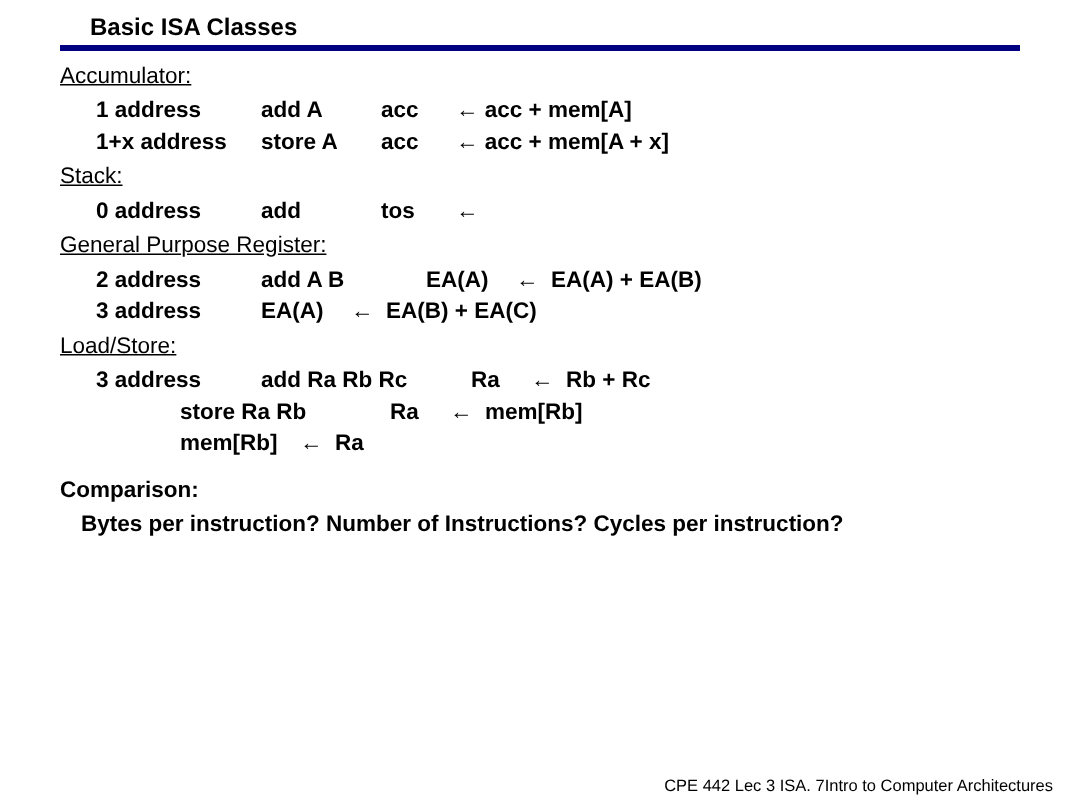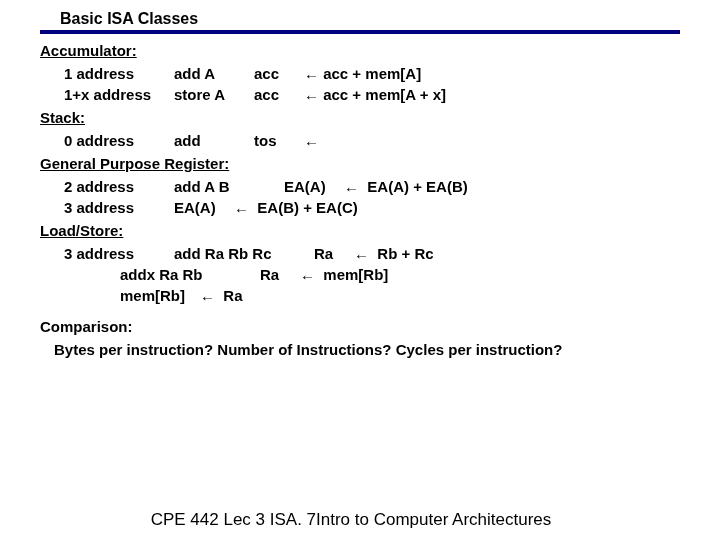--- a/index.html
+++ b/index.html
@@ -21,21 +21,21 @@
     font-size: 16px;
     font-weight: bold;
     margin: 0 0 2px 20px;
   }
   .rule {
     border: none;
     border-top: 4px solid #000080;
     margin: 0 0 8px 0;
   }
   .section {
-    font-weight: bold;
+    font-weight: normal;
     text-decoration: underline;
     margin: 6px 0 6px 0;
   }
   .row {
     display: flex;
     font-weight: bold;
     margin: 4px 0;
     padding-left: 24px;
     align-items: flex-end;
   }
@@ -58,23 +58,23 @@
   .comp-q {
     font-weight: bold;
     margin-top: 6px;
     padding-left: 14px;
   }
   .footer {
     position: absolute;
     bottom: 10px;
     left: 0;
     right: 18px;
-    font-size: 17px;
+    font-size: 11px;
     display: flex;
-    justify-content: center;
+    justify-content: flex-end;
   }
 </style>
 </head>
 <body>
 
 <div class="slide">
 
   <div class="title">Basic ISA Classes</div>
   <hr class="rule">
 
@@ -126,21 +126,21 @@
 
   <div class="row">
     <span class="c1">3 address</span>
     <span style="width:140px">add Ra Rb Rc</span>
     <span style="width:40px">Ra</span>
     <span class="arrow">←</span>&nbsp;&nbsp;
     <span class="c4">Rb + Rc</span>
   </div>
 
   <div class="row2">
-    <span style="width:140px">addx Ra Rb</span>
+    <span style="width:140px">store Ra Rb</span>
     <span style="width:40px">Ra</span>
     <span class="arrow">←</span>&nbsp;&nbsp;
     <span class="c4">mem[Rb]</span>
   </div>
 
   <div class="row2">
     <span style="width:80px">mem[Rb]</span>
     <span class="arrow">←</span>&nbsp;&nbsp;
     <span class="c4">Ra</span>
   </div>

